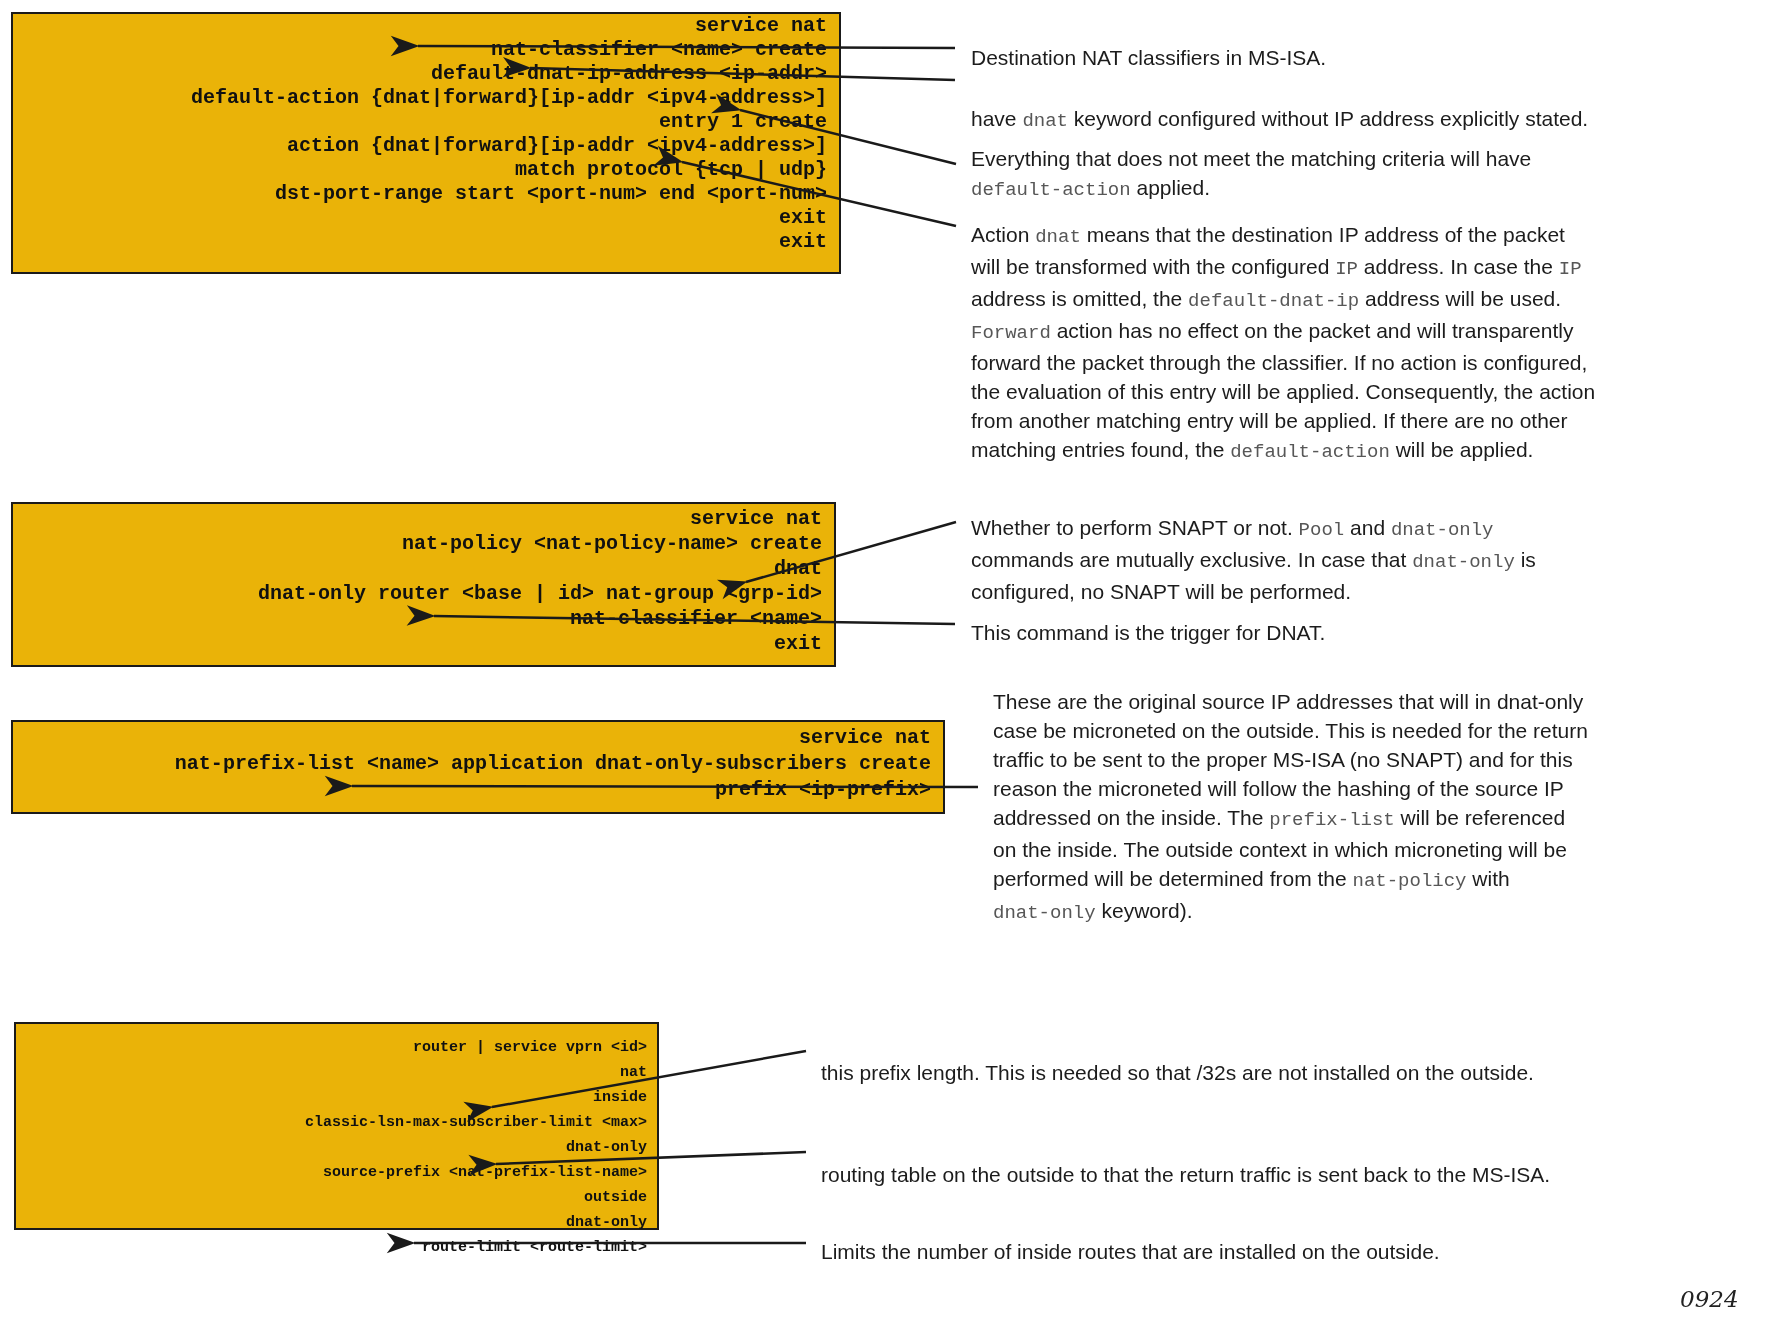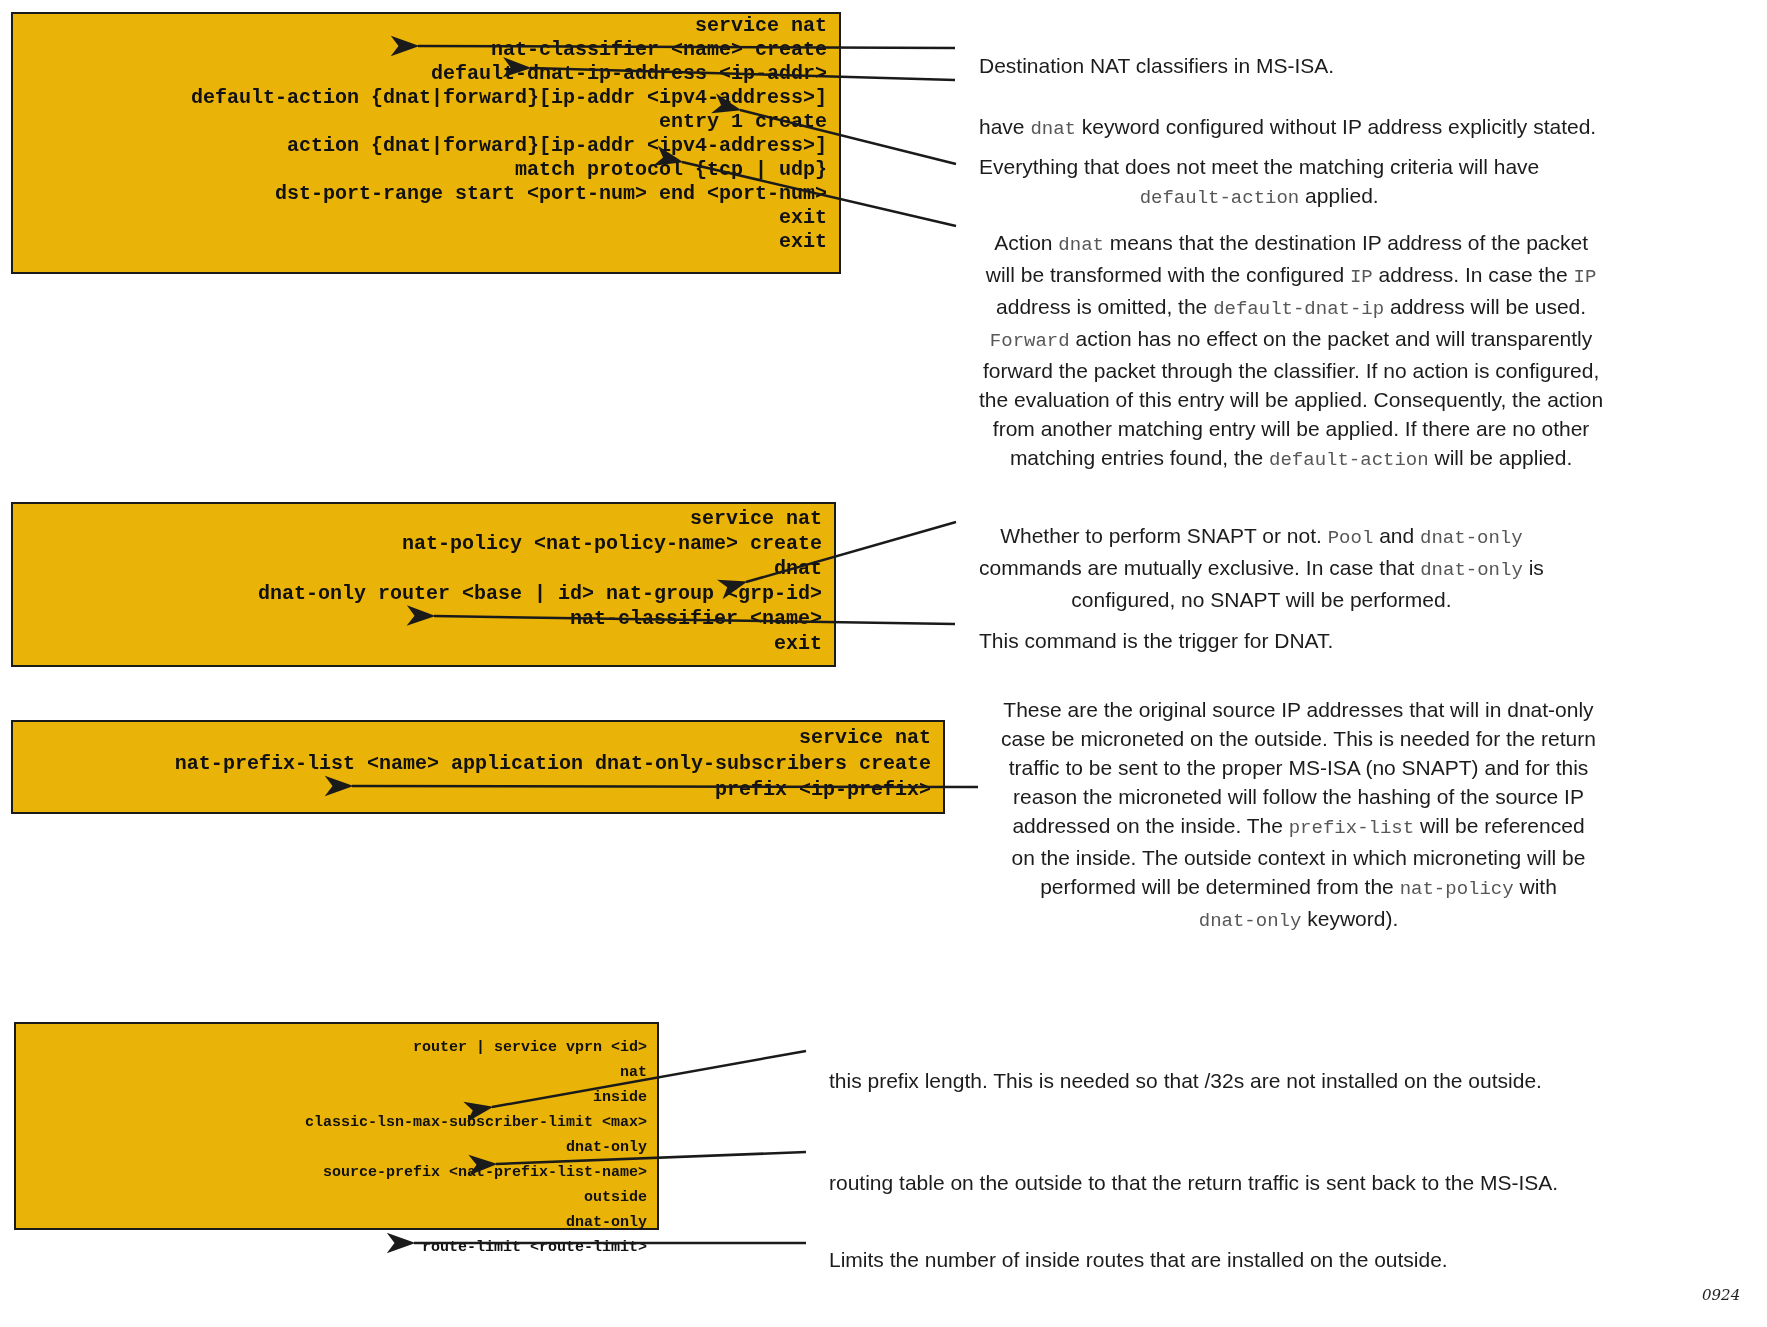--- a/index.html
+++ b/index.html
@@ -10,40 +10,40 @@
   .codebox{position:absolute;margin:4px;border:2.5px solid #1a1a1a;background:#eab308;
            font-family:"Liberation Mono",monospace;font-weight:700;color:#111;
            white-space:pre;box-sizing:border-box;text-align:right;}
   .cb-large{font-size:20px;line-height:24px;padding:0 12px 20px 12px;}
   #box1{left:7px;top:8px;width:830px;height:262px;}
   #box2{left:7px;top:498px;width:825px;height:165px;padding:2px 12px 9px 12px;line-height:25px;}
   #box3{left:7px;top:716px;width:934px;height:94px;padding:3px 12px 9px 12px;line-height:26px;}
   #box4{left:10px;top:1018px;width:645px;height:208px;font-size:15px;line-height:25px;padding:11px 10px 4px 10px;}
 
   
-  .ann{position:absolute;margin:16px;font-size:21px;line-height:29px;white-space:nowrap;color:#1c1c1c;text-align:center;}
+  .ann{position:absolute;margin:8px;font-size:21px;line-height:29px;white-space:nowrap;color:#1c1c1c;}
   .ann .m{font-family:"Liberation Mono",monospace;font-size:19px;color:#575757;}
   #a1{left:963px;top:35px;}
   #a2{left:963px;top:67px;}
   #a3{left:963px;top:136px;}
   #a4{left:963px;top:212px;}
   #a5{left:963px;top:505px;}
   #a6{left:963px;top:610px;}
   #a7{left:985px;top:679px;}
   #a8{left:813px;top:1023px;line-height:28px;}
   #a9{left:813px;top:1094px;}
   #a10{left:813px;top:1229px;}
 
   
   #wires{position:absolute;left:0;top:0;width:1767px;height:1327px;pointer-events:none;}
   #wires line{stroke:#1a1a1a;stroke-width:2.5;}
 
   
   .fignum{position:absolute;left:1680px;top:1286px;font-family:"DejaVu Serif",serif;
-          font-style:italic;font-size:15px;color:#222;margin-left:22px;}
+          font-style:italic;font-size:23px;color:#222;}
 </style>
 </head>
 <body>
 
 <div>
 
   <pre id="box1" class="codebox cb-large">service nat
     nat-classifier &lt;name&gt; create
         default-dnat-ip-address &lt;ip-addr&gt;
         default-action {dnat|forward}[ip-addr &lt;ipv4-address&gt;]

